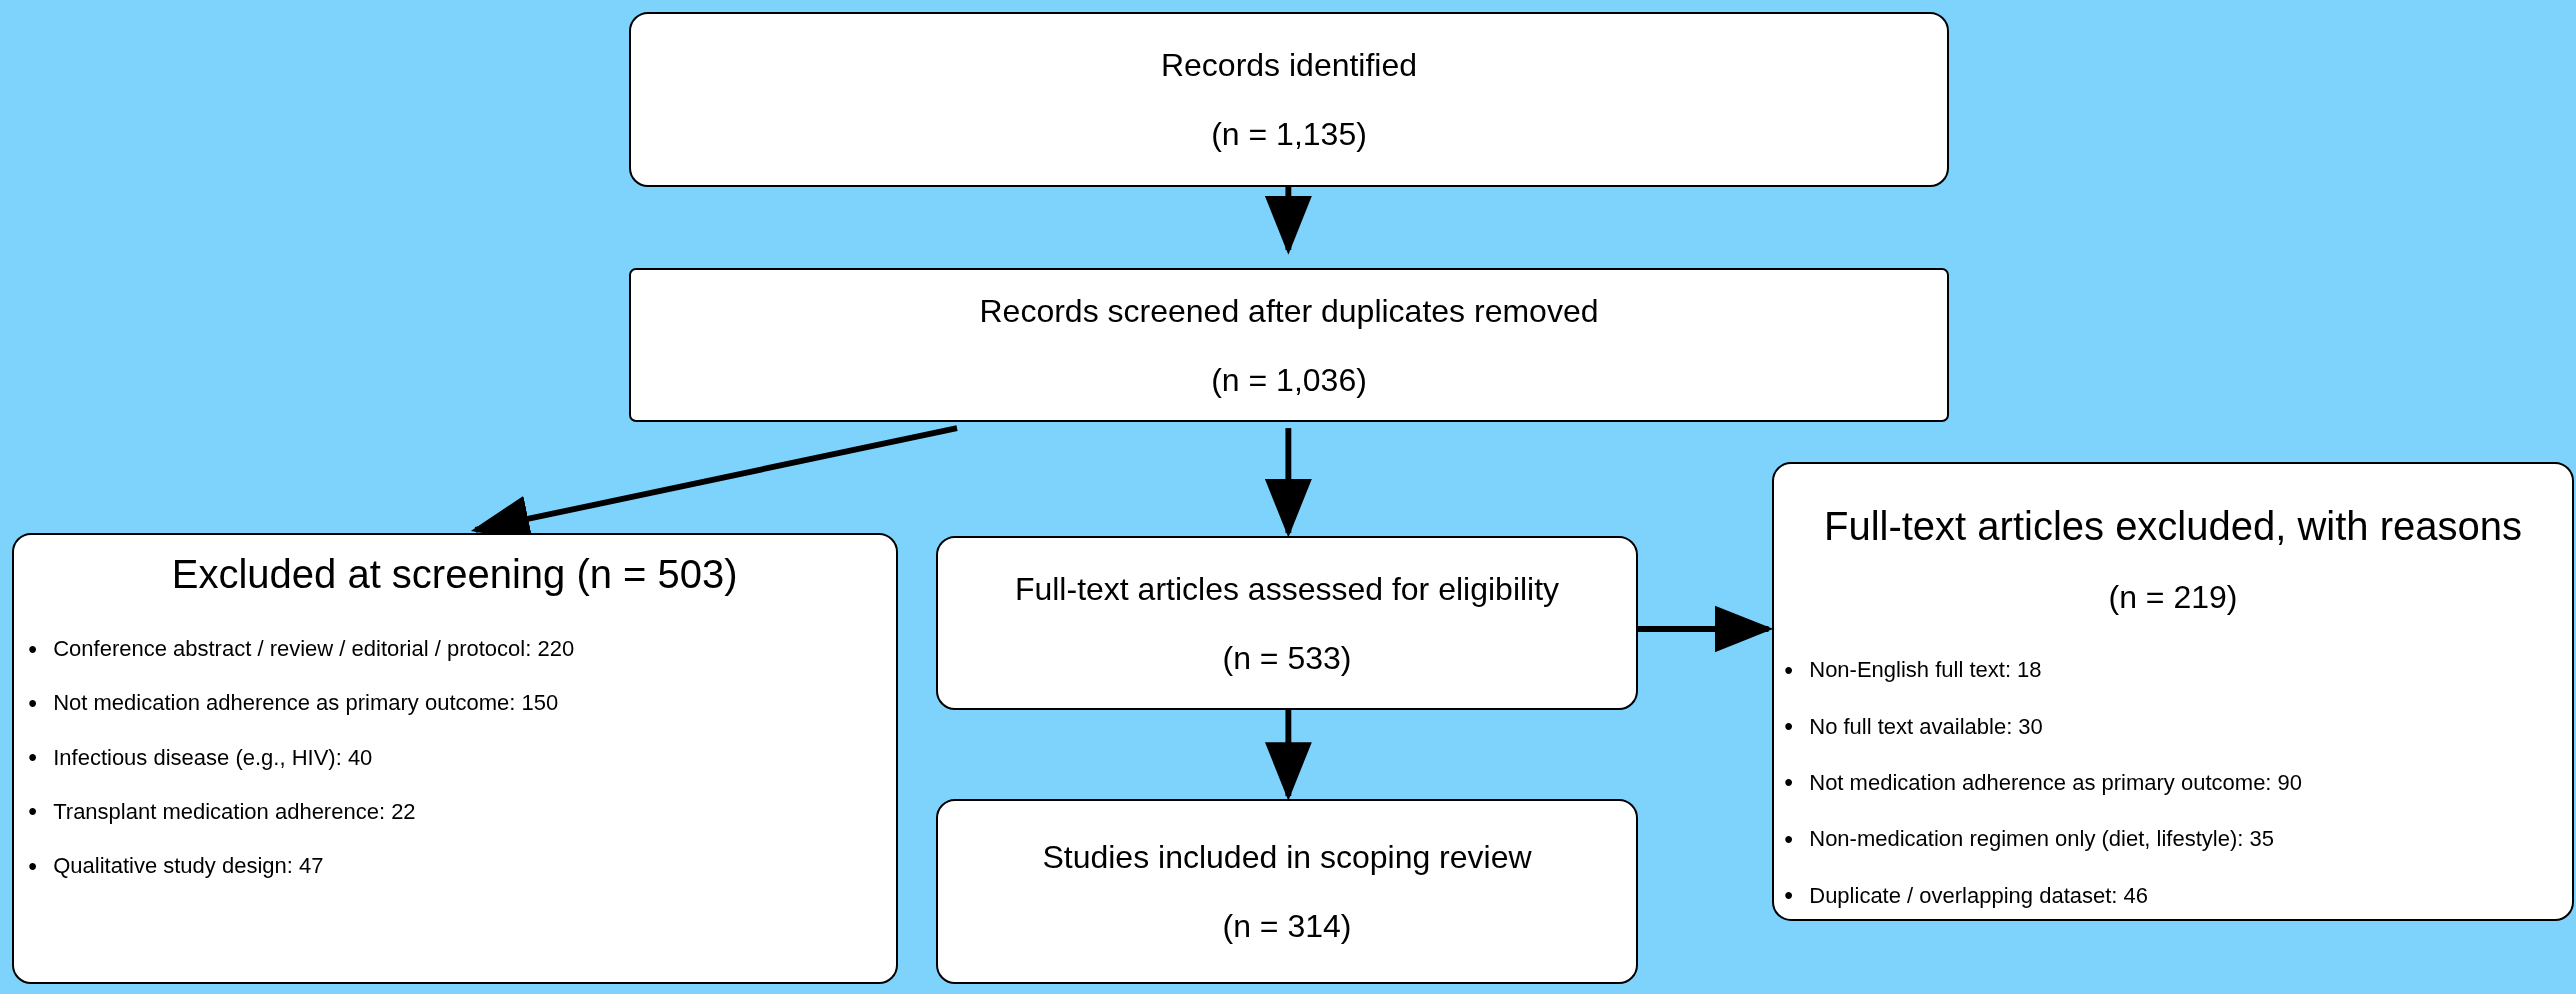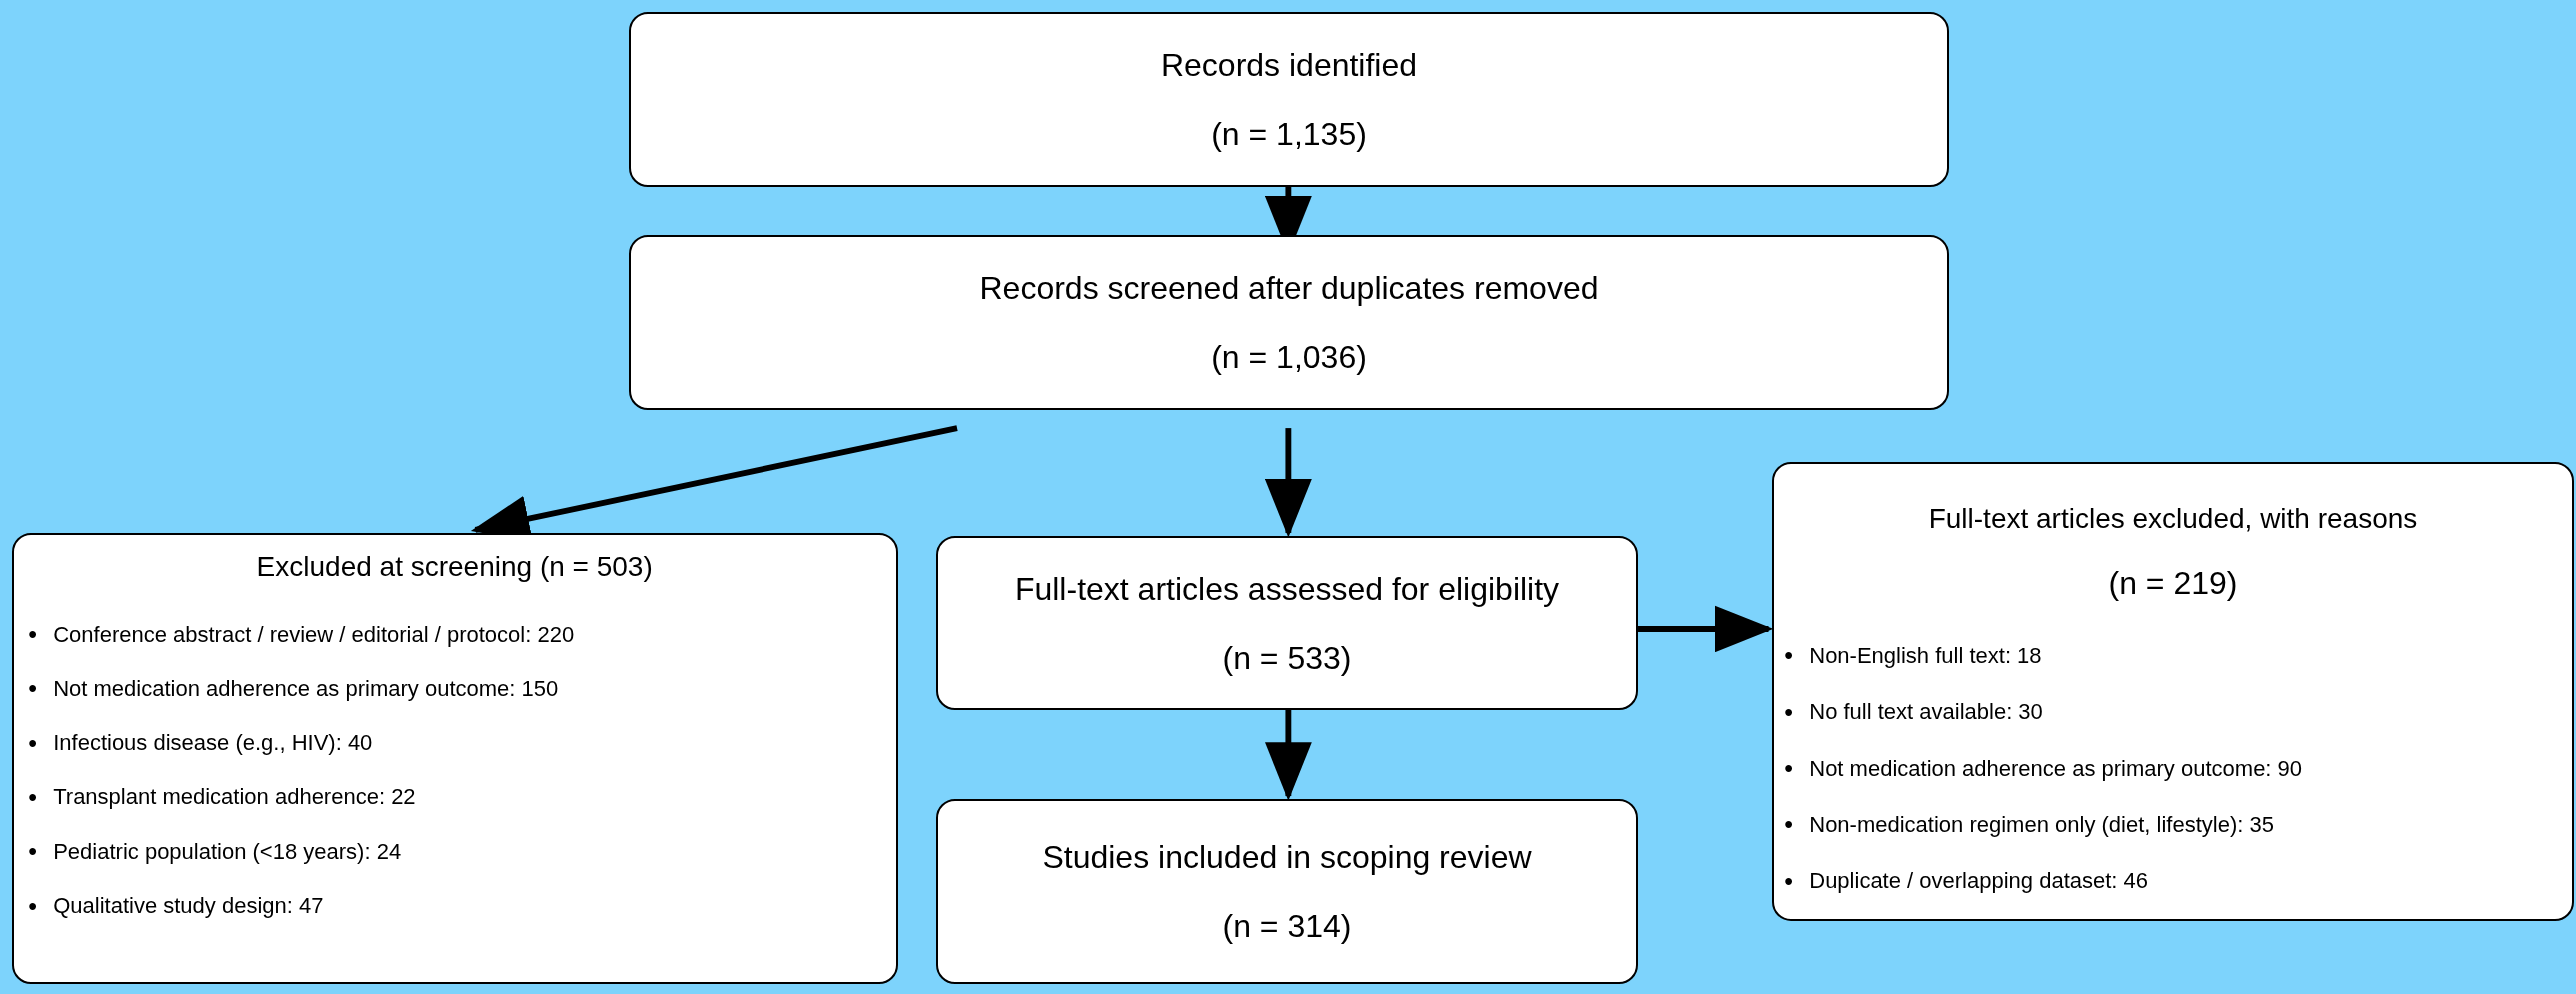--- a/index.html
+++ b/index.html
@@ -39,41 +39,41 @@
     white-space: nowrap;
   }
   .node .line + .line {
     margin-top: 29px;
   }
   
   #node-identified {
     left: 629px;  top: 11.7px;   width: 1320px; height: 175px;
   }
   #node-screened {
-    left: 629px;  top: 235px;  width: 1320px; height: 175px;
+    left: 629px;  top: 268px;  width: 1320px; height: 154px; border-radius: 7px;
   }
   #node-excluded-screening {
     left: 11.7px;   top: 533px;  width: 886px; height: 451px;
     justify-content: flex-start;
     padding-top: 15px;
   }
   #node-fulltext-assessed {
     left: 936px; top: 536px;  width: 702px;  height: 174px;
   }
   #node-excluded-fulltext {
     left: 1772px; top: 462px;  width: 802px; height: 459px;
     justify-content: flex-start;
     padding-top: 38px;
   }
   #node-included {
     left: 936px; top: 799px; width: 702px;  height: 185px;
   }
   
   .node-title {
-    font-size: 28px;
+    font-size: 40px;
     line-height: 1.2;
     text-align: center;
     width: 100%;
   }
   .node-subtitle {
     font-size: 32px;
     line-height: 1.2;
     text-align: center;
     width: 100%;
     margin-top: 28px;
@@ -147,21 +147,20 @@
     <span class="line">(n = 1,036)</span>
   </div>
 
   <div class="node" id="node-excluded-screening">
     <div class="node-title">Excluded at screening (n = 503)</div>
     <ul class="bullet-list">
       <li>Conference abstract / review / editorial / protocol: 220</li>
       <li>Not medication adherence as primary outcome: 150</li>
       <li>Infectious disease (e.g., HIV): 40</li>
       <li>Transplant medication adherence: 22</li>
-      <li>Pediatric population (&lt;18 years): 24</li>
       <li>Qualitative study design: 47</li>
     </ul>
   </div>
 
   <div class="node" id="node-fulltext-assessed">
     <span class="line">Full-text articles assessed for eligibility</span>
     <span class="line">(n = 533)</span>
   </div>
 
   <div class="node" id="node-excluded-fulltext">

